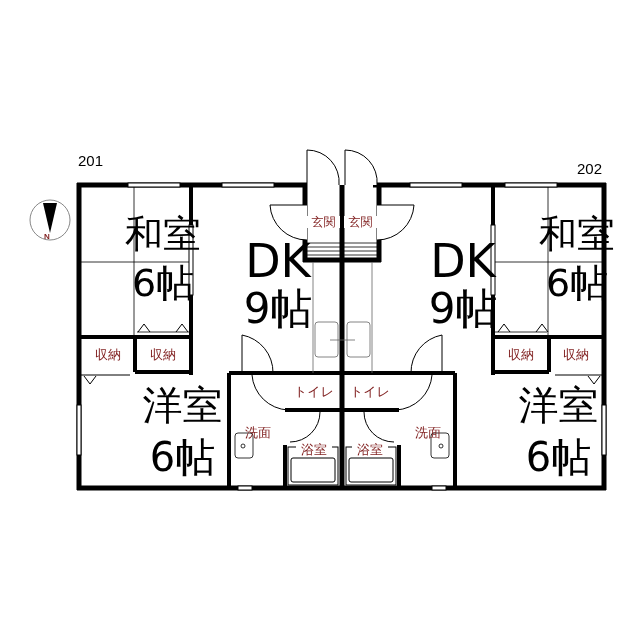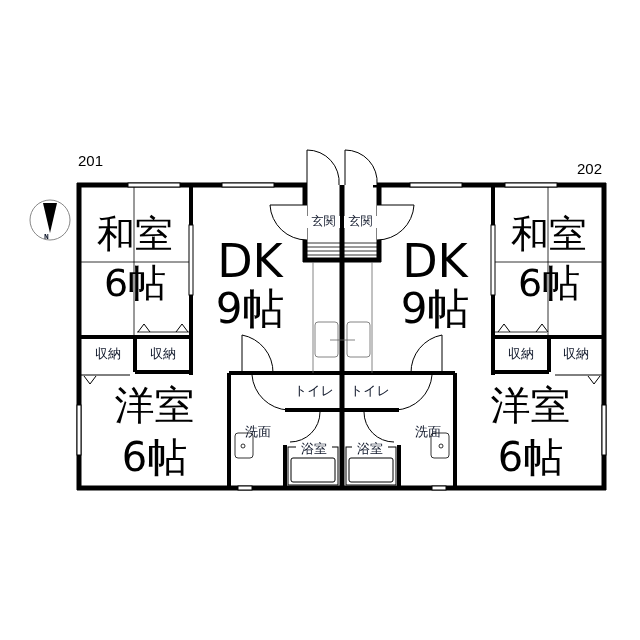--- a/index.html
+++ b/index.html
@@ -1,20 +1,20 @@
 <!DOCTYPE html>
 <html><head>
 <meta charset="utf-8">
 <style>
   html,body{margin:0;padding:0;background:#fff;}
   body{width:640px;height:640px;position:relative;overflow:hidden;font-family:"DejaVu Sans","Liberation Sans",sans-serif;}
   svg{position:absolute;left:0;top:0;}
   .unit-label{position:absolute;font-size:15px;color:#000;font-family:"Liberation Sans",sans-serif;}
-  .big{position:absolute;text-align:center;color:#000;line-height:1;font-family:"DejaVu Sans",sans-serif;}
-  .small{position:absolute;text-align:center;color:#0f172a;font-size:13px;line-height:1;background:#fff;font-family:Liberation Mono, monospace;}
+  .big{position:absolute;text-align:center;color:#000;line-height:1;font-family:"DejaVu Sans",sans-serif;padding-left:28px;}
+  .small{position:absolute;text-align:center;color:#7f1d1d;font-size:13px;line-height:1;background:#fff;font-family:Liberation Sans, sans-serif;}
 </style>
 </head>
 <body>
 
 <svg width="640" height="640" viewBox="0 0 640 640">
 
   <g>
     <circle cx="50" cy="220" r="20" fill="none" stroke="#888" stroke-width="1"></circle>
     <polygon points="43,203 57,203 50,233" fill="#000"></polygon>
   </g>

